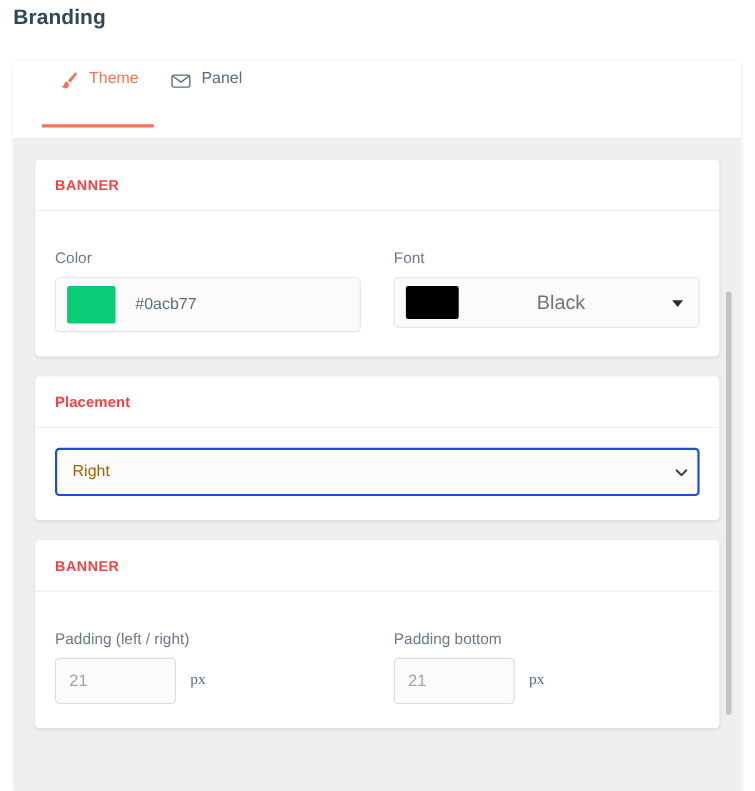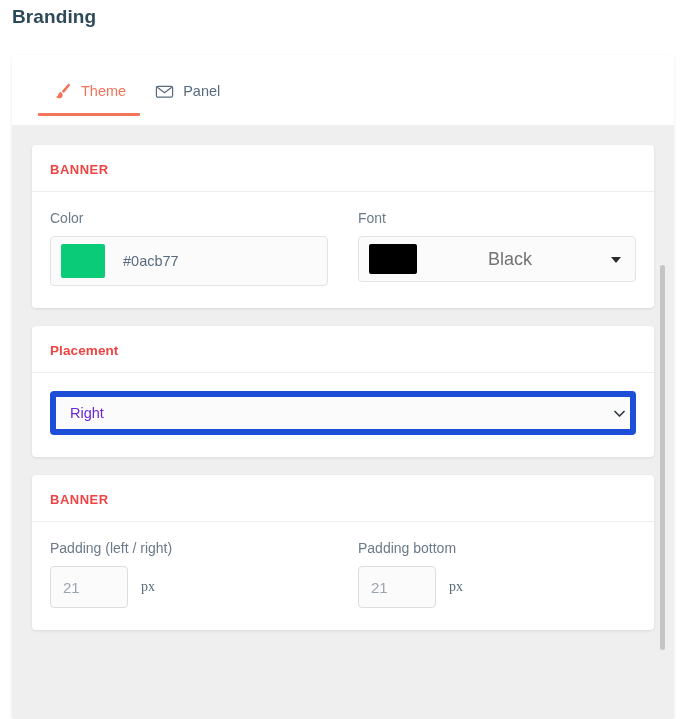--- a/index.html
+++ b/index.html
@@ -43,21 +43,20 @@
     position: relative;
     height: 70px;
     background: #ffffff;
     padding-left: 26px;
     display: flex;
     align-items: flex-start;
   }
   .tab {
     position: relative;
     display: flex;
-    align-items: center;
     gap: 9px;
     height: 56px;
     padding: 0 14px;
     margin-top: 8px;
     cursor: pointer;
     user-select: none;
   }
   .tab .tab-label {
     font-size: 14.5px;
     color: #5a6b7d;
@@ -99,21 +98,21 @@
     font-size: 13px;
     font-weight: bold;
     color: #ef4444;
     letter-spacing: 0.5px;
   }
   .card-title.titlecase { letter-spacing: 0.1px; font-size: 13.5px; }
   .card-body { padding: 18px 18px 22px 18px; }
 
   
   .field-row { display: flex; gap: 30px; }
-  .field { flex: 1; min-width: 0; }
+  .field { flex: 1; min-width: 0; margin-top: 16px; }
   .field-label {
     display: block;
     font-size: 14px;
     color: #6b7a8a;
     margin-bottom: 10px;
   }
 
   
   .color-input {
     display: flex;
@@ -164,28 +163,28 @@
     border-left: 5px solid transparent;
     border-right: 5px solid transparent;
     border-top: 6px solid #2b2b2b;
   }
 
   
   .select-wrap { position: relative; }
   .select-box {
     width: 100%;
     height: 44px;
-    border: 6px solid #1d4ed8;
+    border: 2px solid #1d4ed8;
     border-radius: 4px;
     background: #fbfbfb;
     display: flex;
     align-items: center;
     padding: 0 34px 0 14px;
     font-size: 14.5px;
-    color: #6d28d9;
+    color: #a16207;
     cursor: pointer;
   }
   .chevron {
     position: absolute;
     right: 13px; top: 50%;
     margin-top: -3px;
     width: 9px; height: 9px;
     pointer-events: none;
   }
   .chevron svg { display: block; }
@@ -193,21 +192,21 @@
   
   .desc {
     font-size: 14px;
     color: #6b7a8a;
     margin: 0 0 20px 0;
   }
 
   
   .num-row { display: flex; align-items: center; gap: 13px; }
   .num-input {
-    width: 78px; height: 42px;
+    width: 110px; height: 42px;
     border: 1px solid #dddddd;
     border-radius: 4px;
     background: #fbfbfb;
     font-family: "Liberation Sans", sans-serif;
     font-size: 15px;
     color: #9aa5b1;
     padding: 0 12px;
     outline: none;
   }
   .num-input::placeholder { color: #9aa5b1; }

